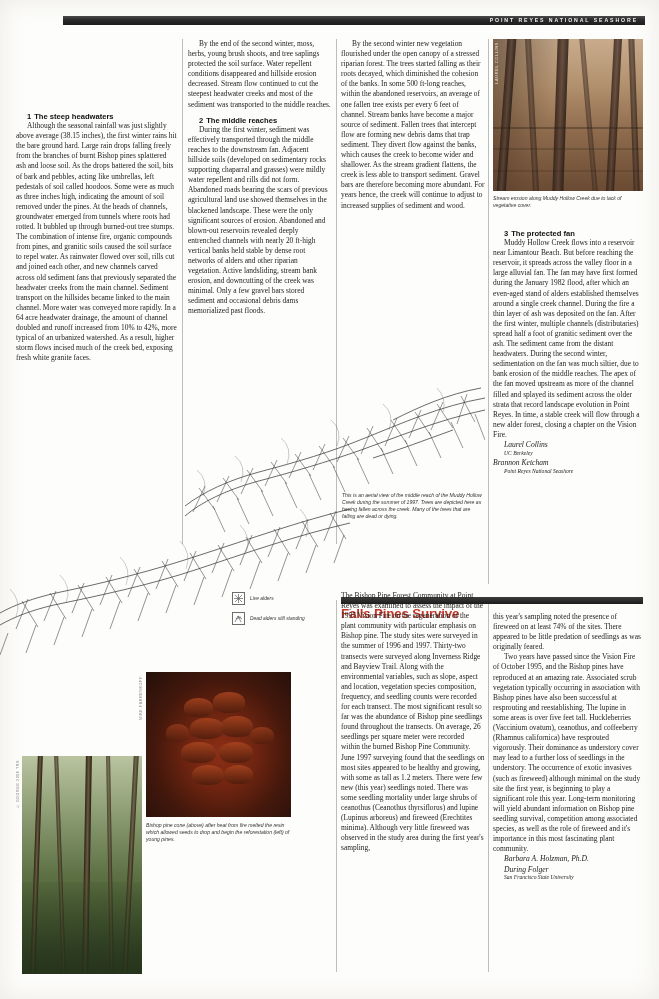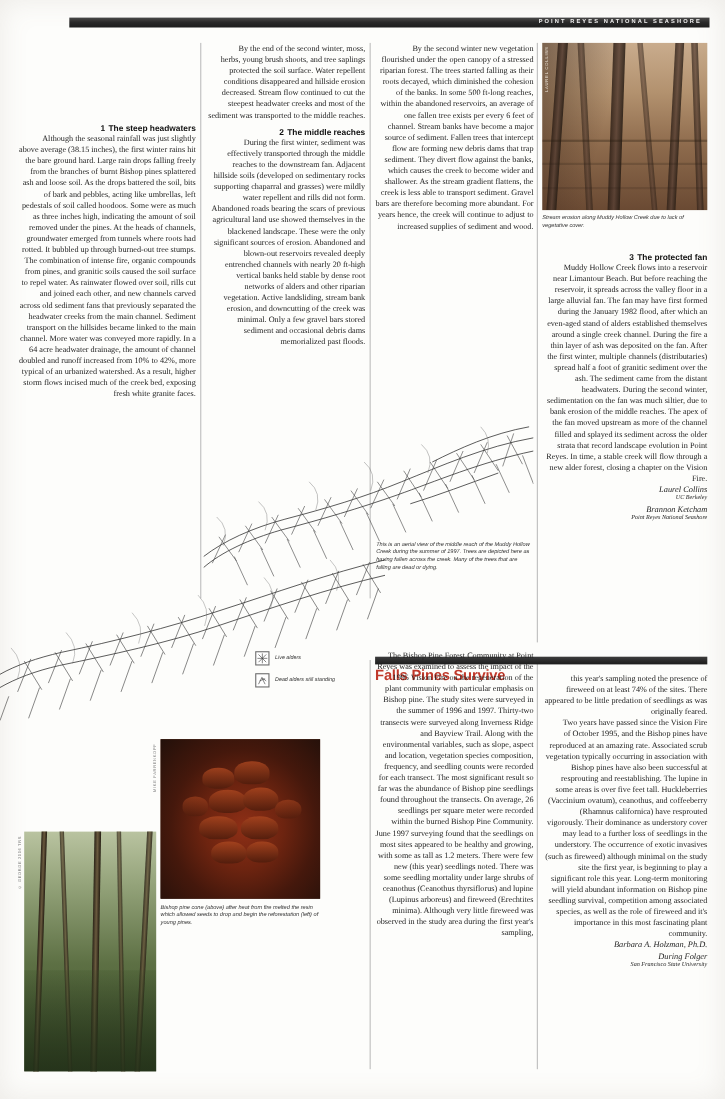--- a/index.html
+++ b/index.html
@@ -38,21 +38,21 @@
   .subhead{
     position:absolute;left:16px;top:86px;width:162px;
     color:#555;
     font-family:"Liberation Sans",sans-serif;
     font-weight:400;font-size:8.6px;line-height:1.28;
   }
   
   .col{
     position:absolute;
     font-size:7.45px;line-height:1.355;
-    text-align:right;
+    text-align:left;
     color:#232323;
   }
   .col p{margin:0;text-indent:11px;}
   .col p.noind{text-indent:0;}
   .sec-h{
     font-family:"Liberation Sans",sans-serif;
     font-weight:700;font-size:7.6px;line-height:1.2;
     margin:0 0 1px 0;color:#111;text-indent:0;
   }
   .sec-h .num{margin-right:3px;}

